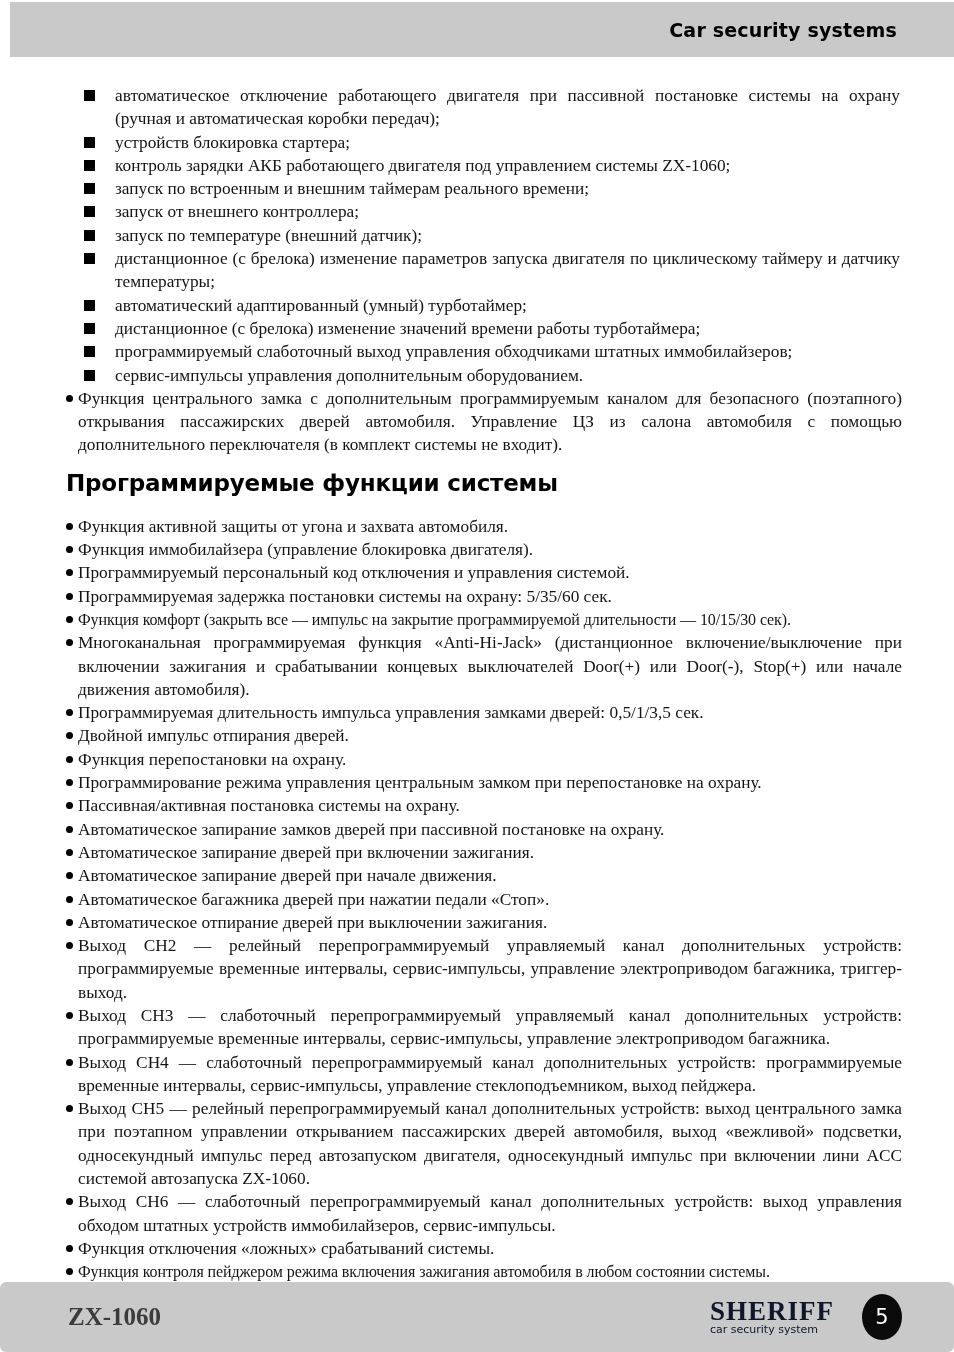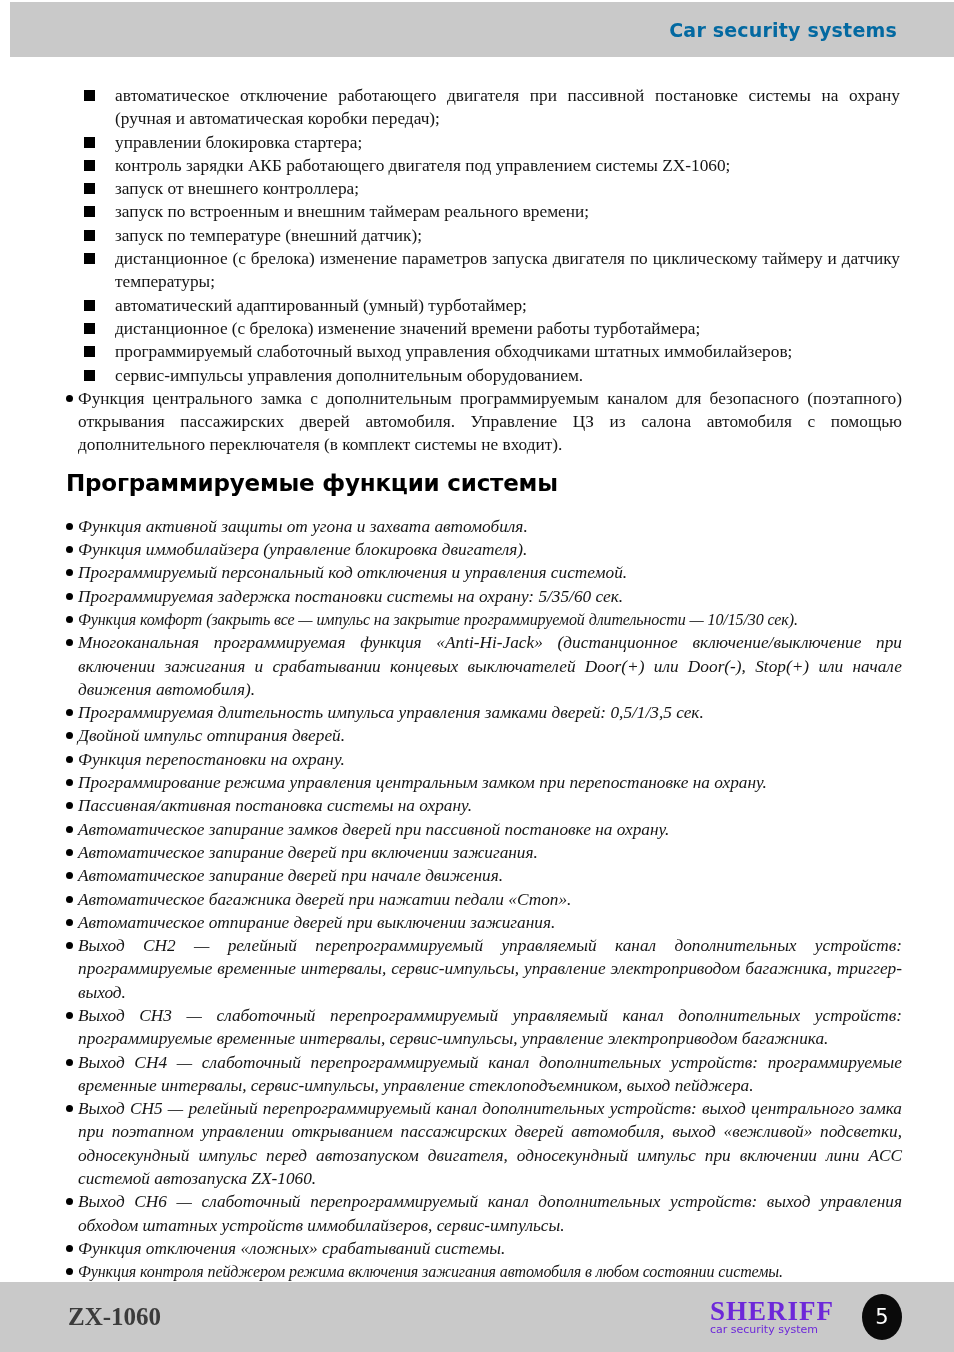--- a/index.html
+++ b/index.html
@@ -24,32 +24,32 @@
     display: flex;
     align-items: center;
     justify-content: flex-end;
     padding-right: 57px;
     box-sizing: border-box;
   }
   .topbar-title {
     font-family: "DejaVu Sans", "Liberation Sans", sans-serif;
     font-weight: 600;
     font-size: 19px;
-    color: #0369a1;
+    color: #000000;
     letter-spacing: 0.2px;
   }
 
   
   .content { position: absolute; top: 84px; left: 0; width: 954px; }
 
   ul.sq-list { list-style: none; margin: 0; padding: 0 54px 0 84px; }
   ul.sq-list li { position: relative; padding-left: 31px; }
 
   ul.rd-list { list-style: none; margin: 18px 0 0 0; padding: 0 52px 0 66px; }
-  ul.rd-list li { position: relative; padding-left: 12px; font-style: italic; }
+  ul.rd-list li { position: relative; padding-left: 12px; }
 
   li, .para-item {
     font-size: 17.3px;
     line-height: 23.3px;
     text-align: justify;
     color: #141414;
   }
   li.fit { font-size: 16px; letter-spacing: -0.1px; }
 
   .bullet { display: inline-block; }
@@ -80,29 +80,30 @@
     left: 0;
     right: 0;
     top: 1282px;
     height: 70px;
     background: #c9c9c9;
     display: flex;
     align-items: center;
     justify-content: space-between;
     padding: 0 52px 0 68px;
     box-sizing: border-box;
+    border-radius: 6px;
   }
   .model {
     font-family: "Liberation Serif", serif;
     font-weight: bold;
     font-size: 25px;
     color: #3b3b3b;
   }
   .footer-right { display: flex; align-items: center; gap: 28px; }
-  .brand { color: #6d28d9; }
+  .brand { color: #0f172a; }
   .brand-name {
     font-family: "Liberation Serif", serif;
     font-weight: bold;
     font-size: 27px;
     line-height: 23px;
     letter-spacing: 1px;
   }
   .brand-sub {
     font-family: "DejaVu Sans", "Liberation Sans", sans-serif;
     font-size: 11px;
@@ -128,24 +129,24 @@
 <div class="page">
 
   <header class="topbar">
     <span class="topbar-title">Car security systems</span>
   </header>
 
   <main class="content">
 
     <ul class="sq-list">
         <li><span class="bullet"></span><span>автоматическое отключение работающего двигателя при пассивной постановке системы на охрану (ручная и автоматическая коробки передач);</span></li>
-        <li><span class="bullet"></span><span>управлении блокировка стартера;</span></li>
+        <li><span class="bullet"></span><span>устройств блокировка стартера;</span></li>
         <li><span class="bullet"></span><span>контроль зарядки АКБ работающего двигателя под управлением системы ZX-1060;</span></li>
+        <li><span class="bullet"></span><span>запуск по встроенным и внешним таймерам реального времени;</span></li>
         <li><span class="bullet"></span><span>запуск от внешнего контроллера;</span></li>
-        <li><span class="bullet"></span><span>запуск по встроенным и внешним таймерам реального времени;</span></li>
         <li><span class="bullet"></span><span>запуск по температуре (внешний датчик);</span></li>
         <li><span class="bullet"></span><span>дистанционное (с брелока) изменение параметров запуска двигателя по циклическому таймеру и датчику температуры;</span></li>
         <li><span class="bullet"></span><span>автоматический адаптированный (умный) турботаймер;</span></li>
         <li><span class="bullet"></span><span>дистанционное (с брелока) изменение значений времени работы турботаймера;</span></li>
         <li><span class="bullet"></span><span>программируемый слаботочный выход управления обходчиками штатных иммобилайзеров;</span></li>
         <li><span class="bullet"></span><span>сервис-импульсы управления дополнительным оборудованием.</span></li>
       </ul>
 
     <div class="para-item">
       <span class="bullet"></span><span>Функция центрального замка с дополнительным программируемым каналом для безопасного (поэтапного) открывания пассажирских дверей автомобиля. Управление ЦЗ из салона автомобиля с помощью дополнительного переключателя (в комплект системы не входит).</span>

